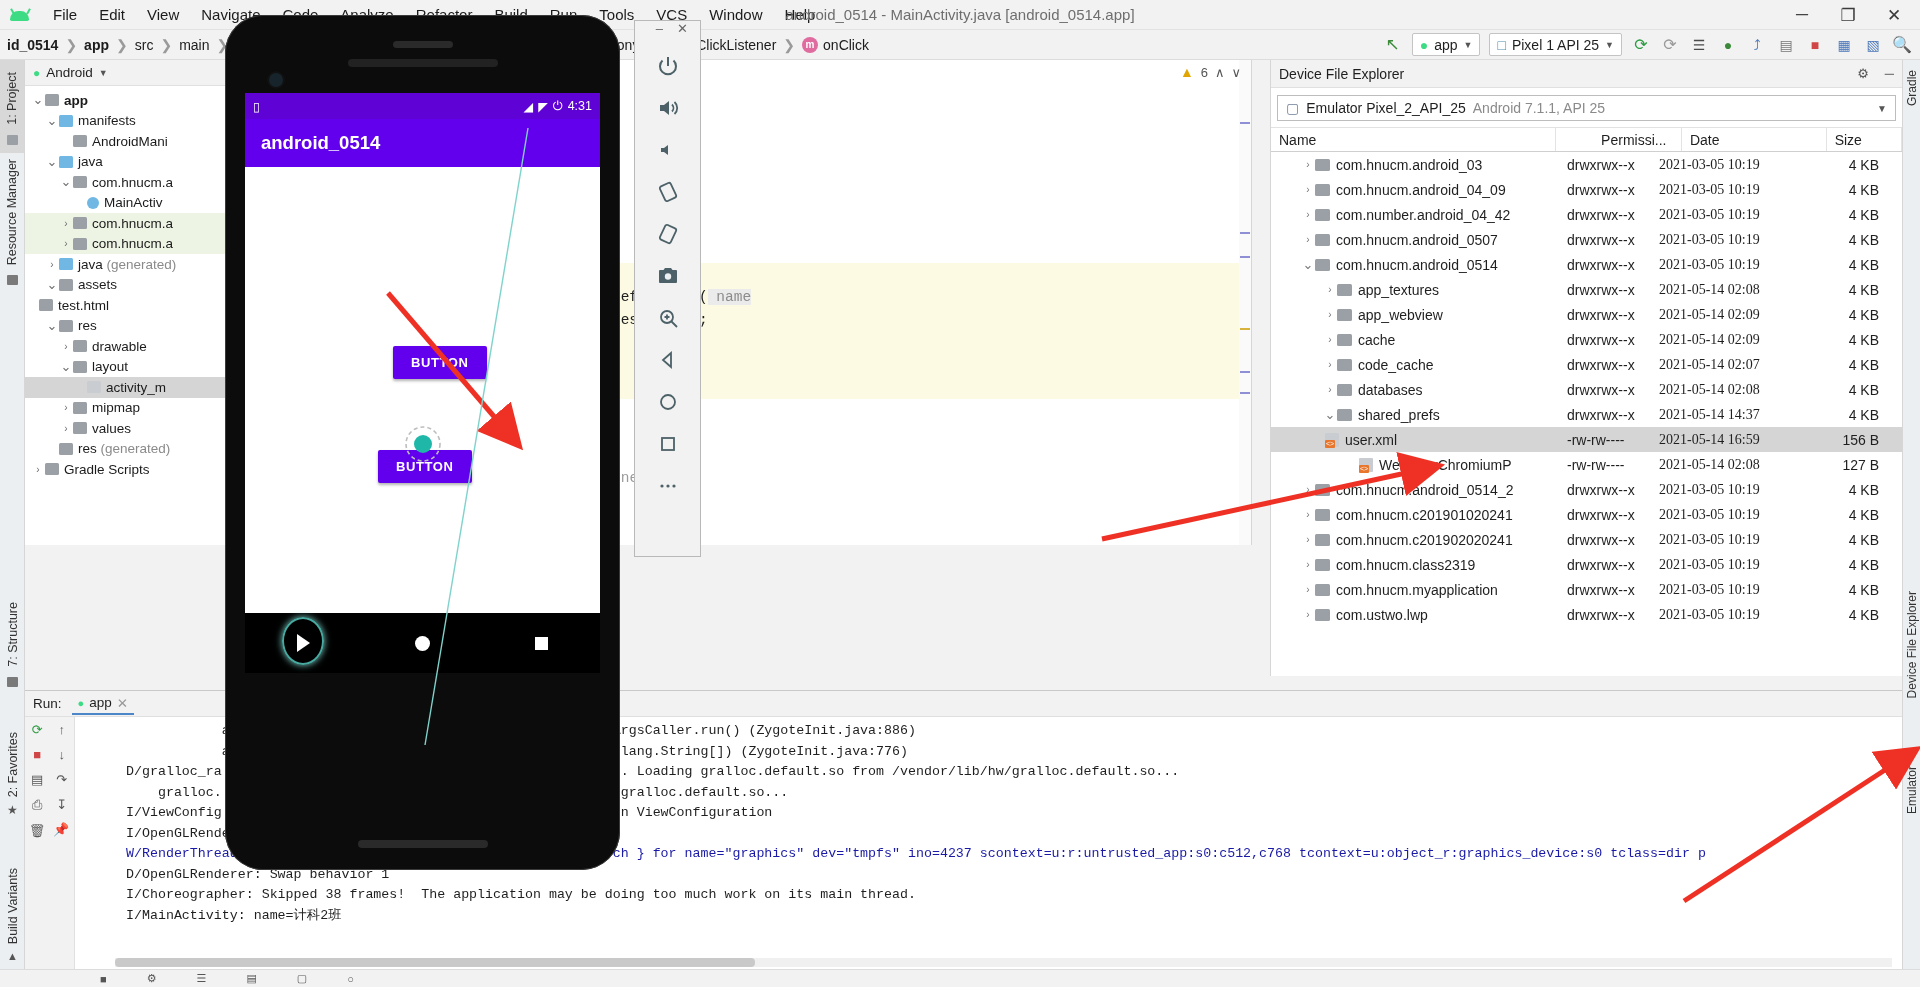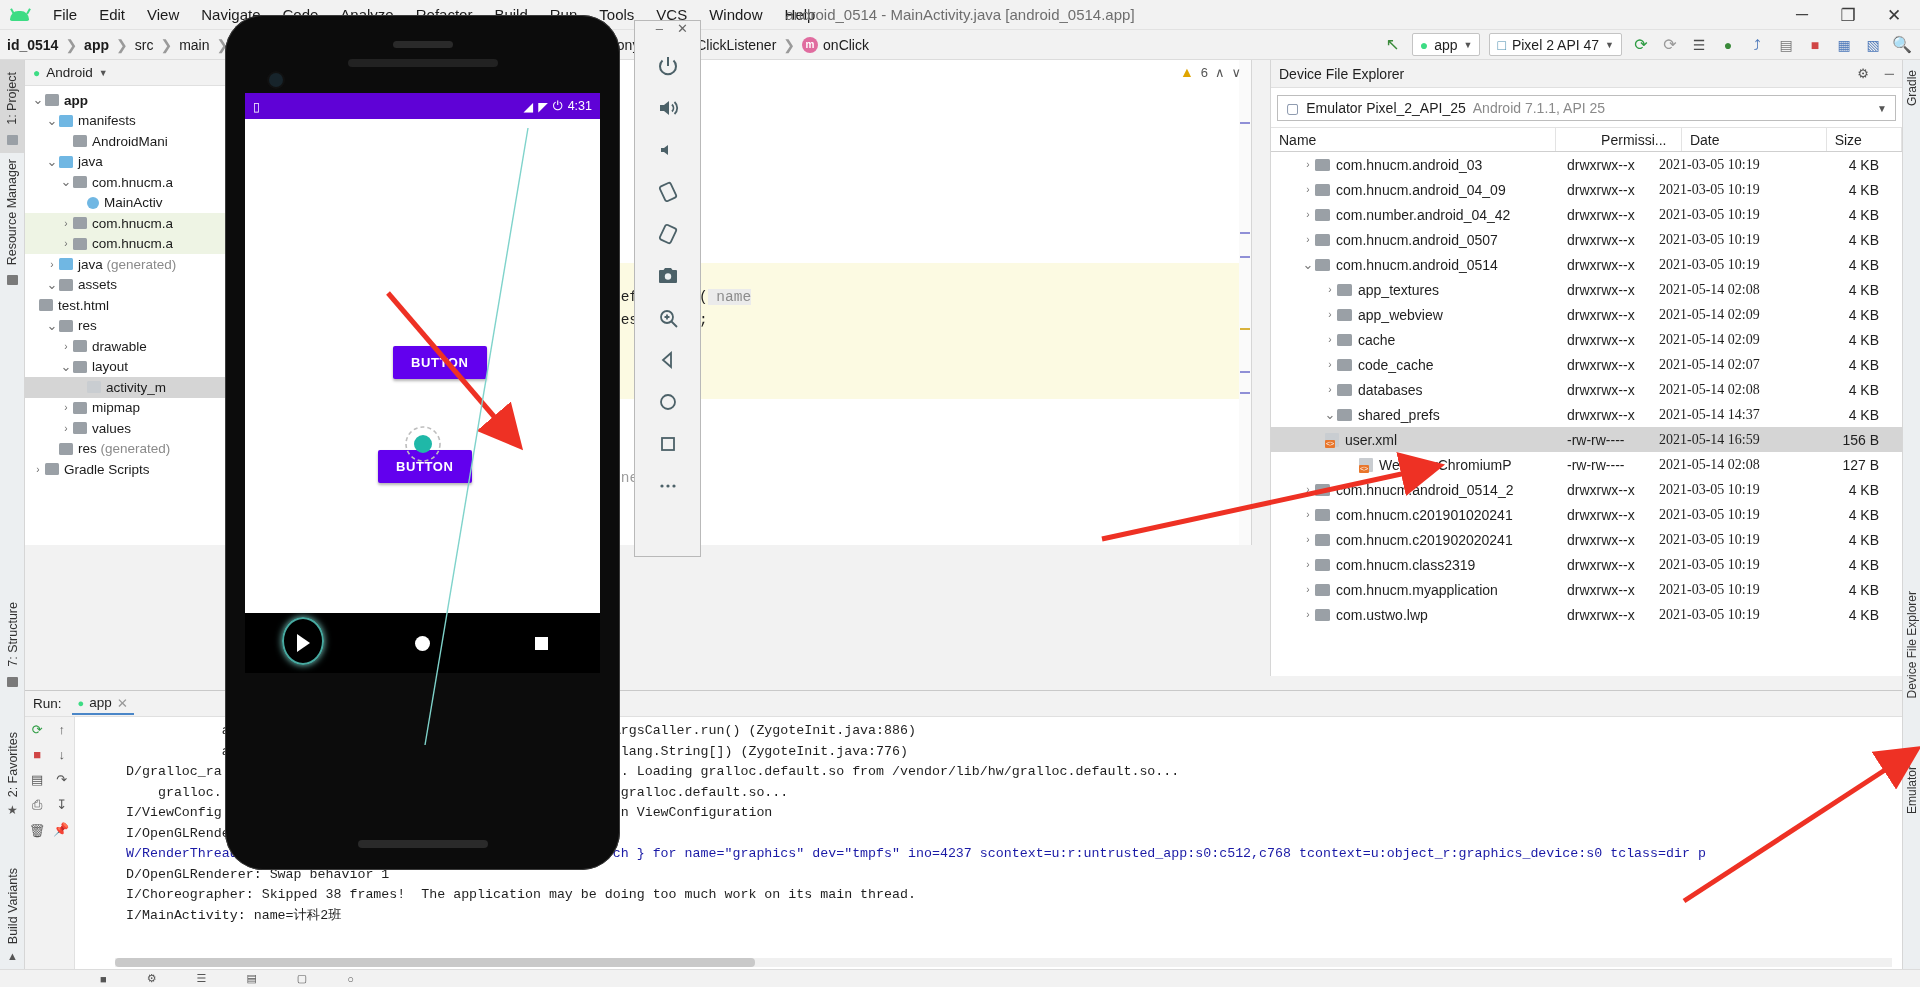--- a/index.html
+++ b/index.html
@@ -217,21 +217,21 @@
 
     <div class="tb-right">
       <span class="tbicon" style="color:#3a8a3a;font-size:17px">↖</span>
       <div class="combo">
         <span style="color:#3ddc84">●</span>
         <span>app</span>
         <span style="font-size:9px;color:#555">▼</span>
       </div>
       <div class="combo">
         <span style="color:#4c8fb0">□</span>
-        <span>Pixel 2 API 47</span>
+        <span>Pixel 1 API 25</span>
         <span style="font-size:9px;color:#555">▼</span>
       </div>
       <span class="tbicon" style="color:#2e9c43;font-size:16px">⟳</span>
       <span class="tbicon" style="color:#9a9a9a;font-size:16px">⟳</span>
       <span class="tbicon">☰</span>
       <span class="tbicon" style="color:#3a8a3a">●</span>
       <span class="tbicon" style="color:#4a76b8">⤴</span>
       <span class="tbicon" style="color:#777">▤</span>
       <span class="tbicon" style="color:#d04545;font-size:14px">■</span>
       <span class="tbicon" style="color:#4a76b8">▦</span>
@@ -483,20 +483,23 @@
       <div class="screen">
         <div class="statusbar">
           <span>▯</span>
           <span style="margin-left:auto;display:flex;align-items:center;gap:5px">
             <span>◢</span>
             <span>◤</span>
             <span>⏻</span>
             <span>4:31</span>
           </span>
         </div>
+        <div class="appbar">
+          <span>android_0514</span>
+        </div>
         <div class="mbtn" style="left:148px;top:253px">BUTTON</div>
         <div class="mbtn" style="left:133px;top:357px">BUTTON</div>
       </div>
       <div class="navbtns">
         <div style="position:relative">
           <div style="position:absolute;left:-15px;top:-17px;width:42px;height:48px;border-radius:50%;border:2px solid #47a9a0;box-shadow:0 0 7px #7fd3cb"></div>
           <div class="nb-tri" style="transform:rotate(180deg)"></div>
         </div>
         <div class="nb-cir"></div>
         <div class="nb-sq"></div>

